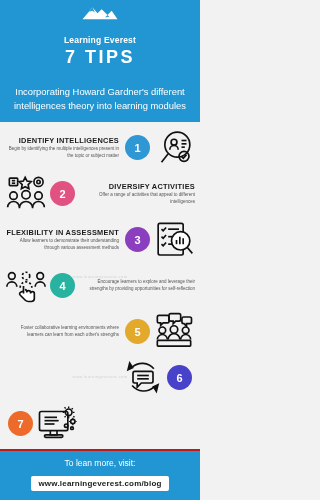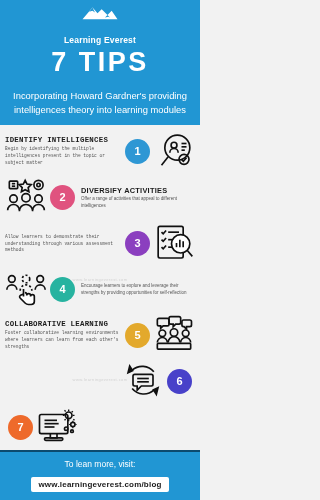--- a/index.html
+++ b/index.html
@@ -17,55 +17,55 @@
     background:#2196d3;
     color:#fff;
     padding:5px 6px 9px;
     text-align:center;
     flex:0 0 auto;
   }
   .logo { display:flex; flex-direction:column; align-items:center; gap:16px; margin-bottom:2px; }
   .logo svg { display:block; }
   .logo-text { font-size:8.5px; font-weight:bold; letter-spacing:.2px; color:#fff; line-height:1; }
   .title {
-    font-size:27px; font-weight:bold; letter-spacing:2.5px;
-    line-height:1.1; margin:3px 0 12px; color:#fff;
+    font-size:18px; font-weight:bold; letter-spacing:2.5px;
+    line-height:1.1; margin:3px 0 18px; color:#fff;
   }
   .subtitle { font-size:9.4px; line-height:1.45; color:#fff; font-weight:400; padding:0 3px; }
 
   
   .tips { flex:1 1 auto; position:relative; background:#f2f2f2; padding:3px 0 0; }
   .tip { display:flex; align-items:center; width:100%; padding:1px 5px; min-height:46px; }
   .tip.left  { flex-direction:row; }
   .tip.right { flex-direction:row-reverse; }
 
   .txt { flex:1 1 auto; min-width:0; }
-  .tip.left  .txt { text-align:left; padding-right:3px;font-family:Liberation Mono, monospace; }
-  .tip.right .txt { text-align:left;  padding-left:3px; }
+  .tip.left  .txt { text-align:right; padding-right:3px; }
+  .tip.right .txt { text-align:right;  padding-left:3px; }
 
   .tip-title {
     font-size:7.4px; font-weight:bold; color:#1b1b1b;
     letter-spacing:.25px; line-height:1.25; text-transform:uppercase;
   }
   .tip-desc {
     font-size:4.5px; color:#555; line-height:1.5; margin-top:1px;
   }
 
   .num {
     flex:0 0 auto; width:25px; height:25px; border-radius:50%;
     display:flex; align-items:center; justify-content:center;
     color:#fff; font-size:11px; font-weight:bold; margin:0 3px;
   }
   .ico { flex:0 0 auto; width:42px; height:40px; display:flex; align-items:center; justify-content:center; }
   .ico svg { width:100%; height:100%; }
 
   
   .footer {
     flex:0 0 auto; background:#2196d3; color:#fff; text-align:center;
-    padding:7px 8px 9px; border-top:2px solid #0c4a6e;
+    padding:7px 8px 9px; border-top:2px solid #b91c1c;
   }
   .footer-label { font-size:8.5px; margin-bottom:4px; color:#fff; }
   .footer-url {
     display:inline-block; background:#fff; color:#1b1b1b;
     font-size:8px; font-weight:bold; letter-spacing:.2px;
     padding:3px 7px; border-radius:2px;
   }
   .wm {
     position:absolute; left:0; right:0; text-align:center;
     font-size:4px; color:#d2d2d2; letter-spacing:.4px; pointer-events:none;
@@ -81,21 +81,21 @@
       <span>
         <svg viewBox="0 0 48 18" width="40" height="15" aria-hidden="true">
           <path d="M3 17 L15 3 L21 10 L26 5 L33 12 L38 7 L45 17 Z" fill="#ffffff"></path>
           <path d="M15 3 L11 8 L15 7 L18 9 Z" fill="#2196d3"></path>
           <path d="M33 12 L30 15 L34 14 L36 15 Z" fill="#2196d3"></path>
         </svg>
       </span>
       <span class="logo-text">Learning Everest</span>
     </div>
     <div class="title">7 TIPS</div>
-    <div class="subtitle">Incorporating Howard Gardner's providing intelligences theory into learning modules</div>
+    <div class="subtitle">Incorporating Howard Gardner's different intelligences theory into learning modules</div>
   </div>
 
   <div class="tips">
 
     <div class="tip left">
       <div class="txt">
         <div class="tip-title">IDENTIFY INTELLIGENCES</div>
         <div class="tip-desc">Begin by identifying the multiple intelligences present in the topic or subject matter</div>
       </div>
       <div class="num" style="background:#2e97d4">
@@ -137,20 +137,21 @@
           <circle cx="24" cy="25" r="5"></circle>
             <path d="M16 41c0-4.5 3.6-8 8-8s8 3.5 8 8"></path>
           <circle cx="39" cy="26" r="4.5"></circle>
             <path d="M32 40c0-4 3.2-7 7-7s7 3 7 7"></path>
         </svg>
       </div>
     </div>
 
     <div class="tip left">
       <div class="txt">
+        <div class="tip-title">FLEXIBILITY IN ASSESSMENT</div>
         <div class="tip-desc">Allow learners to demonstrate their understanding through various assessment methods</div>
       </div>
       <div class="num" style="background:#8b3fbf">
         <span>3</span>
       </div>
       <div class="ico">
         <svg viewBox="0 0 48 48" fill="none" stroke="#111" stroke-width="2">
           <rect x="5" y="4" width="30" height="38" rx="2"></rect>
           <path d="M9 11l2 2 3.5-4"></path>
             <line x1="17" y1="11" x2="30" y2="11"></line>
@@ -184,21 +185,20 @@
             <path d="M35 25c0-3.5 2.7-6 6-6s6 2.5 6 6"></path>
           <circle cx="24" cy="12" r="4.5" stroke-dasharray="2.5 2.5"></circle>
           <path d="M17 26c0-4 3.2-7 7-7s7 3 7 7" stroke-dasharray="2.5 2.5"></path>
           <path d="M21 24v9m0-3l-3.5 1.5c-1.5.8-1.5 2.5-.3 3.6l6 6c1 1 2.3 1.5 3.7 1.5h3.4c2 0 3.7-1.6 3.7-3.6v-6c0-1.3-1-2.3-2.3-2.3-1.2 0-2.2 1-2.2 2.3v-1.2c0-1.3-1-2.3-2.3-2.3s-2.3 1-2.3 2.3v-1.2c0-1.3-1-2.3-2.2-2.3" fill="#fff"></path>
         </svg>
       </div>
     </div>
 
     <div class="tip left">
       <div class="txt">
-        <div class="tip-title">COLLABORATIVE LEARNING</div>
         <div class="tip-desc">Foster collaborative learning environments where learners can learn from each other's strengths</div>
       </div>
       <div class="num" style="background:#e3a92c">
         <span>5</span>
       </div>
       <div class="ico">
         <svg viewBox="0 0 48 48" fill="none" stroke="#111" stroke-width="2">
           <path d="M6 4h10a2 2 0 012 2v5a2 2 0 01-2 2h-5l-3 3v-3H6a2 2 0 01-2-2V6a2 2 0 012-2z"></path>
           <path d="M20 2h10a2 2 0 012 2v5a2 2 0 01-2 2h-4l-3 3v-3h-3a2 2 0 01-2-2V4a2 2 0 012-2z"></path>
           <path d="M36 6h7a2 2 0 012 2v4a2 2 0 01-2 2h-4v3l-3-3h-.5a2 2 0 01-2-2V8a2 2 0 012-2z"></path>

